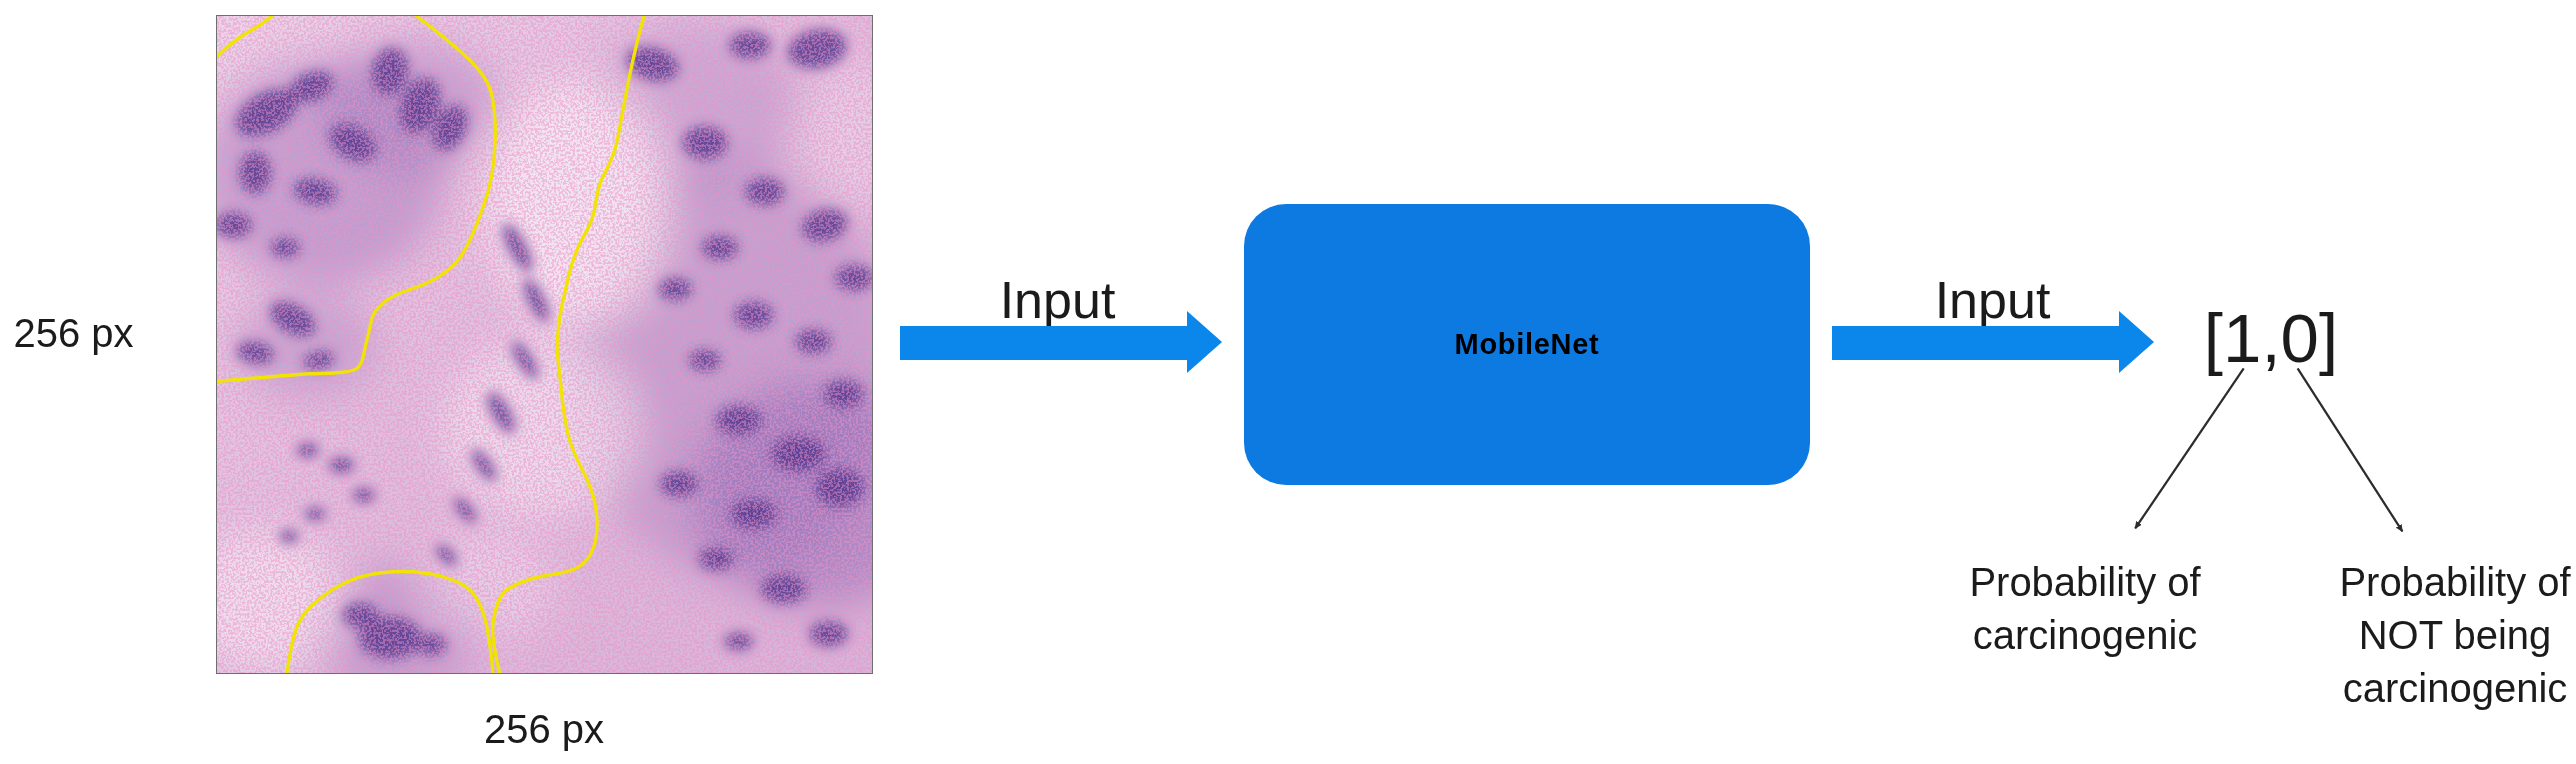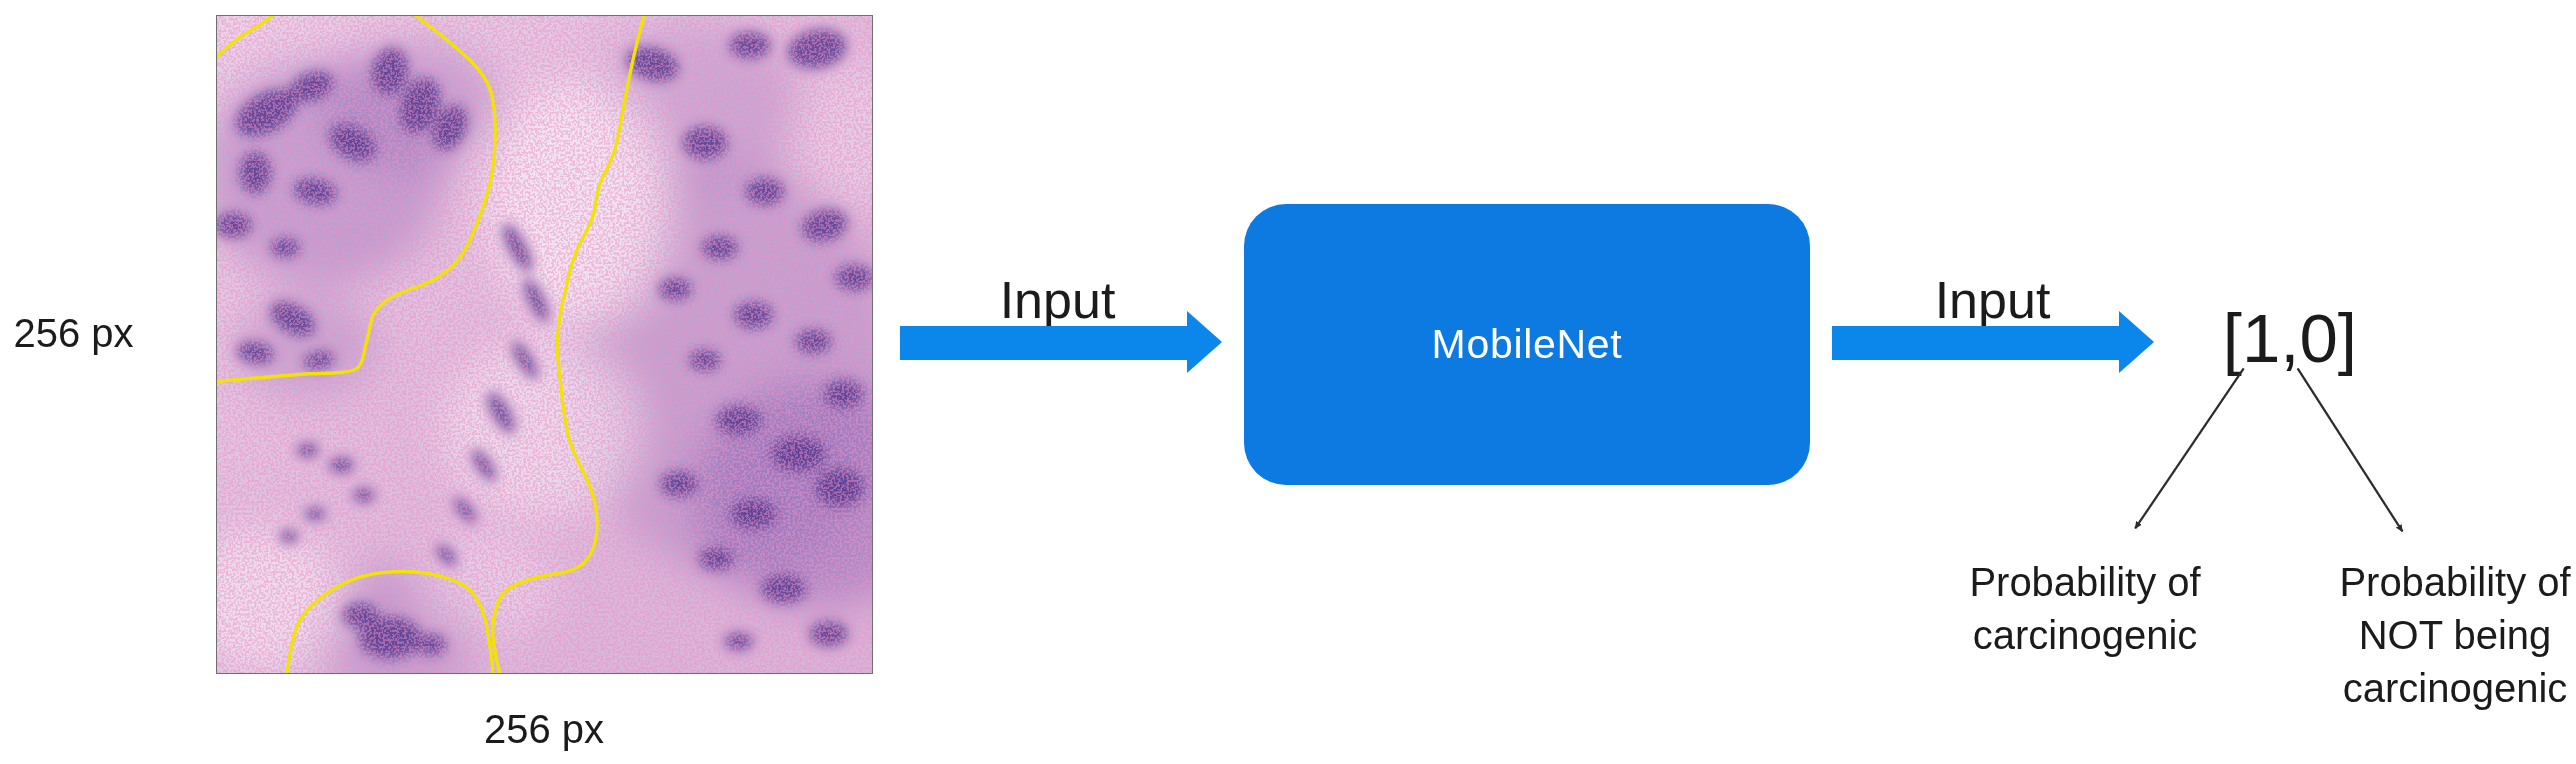--- a/index.html
+++ b/index.html
@@ -28,24 +28,24 @@
   .arrow-head{position:absolute;top:311px;width:0;height:0;
               border-top:31px solid transparent;border-bottom:31px solid transparent;
               border-left:35px solid #0b86ea;}
   #input-head{left:1187px;}
   #output-head{left:2119px;}
 
   
   .model-box{position:absolute;left:1244px;top:204px;width:566px;height:281px;
              background:#0d7ae2;border-radius:42px;display:flex;
              align-items:center;justify-content:center;}
-  .model-box .model-label{color:#ffffff;font-size:41px;letter-spacing:0.7px;}
-
-  
-  .vector{position:absolute;left:2185px;top:304px;width:172px;text-align:right;
+  .model-box .model-label{color:#000000;font-size:29px;letter-spacing:0.7px;font-weight:bold;}
+
+  
+  .vector{position:absolute;left:2185px;top:304px;width:172px;text-align:center;
           font-size:69px;line-height:1;white-space:nowrap;}
 
   
   svg.annotations{position:absolute;left:0;top:0;width:2576px;height:765px;pointer-events:none;}
 
   
   .prob{position:absolute;top:556px;width:284px;text-align:center;
         font-size:40px;line-height:53px;}
   #prob-left{left:1943px;}
   #prob-right{left:2313px;}

